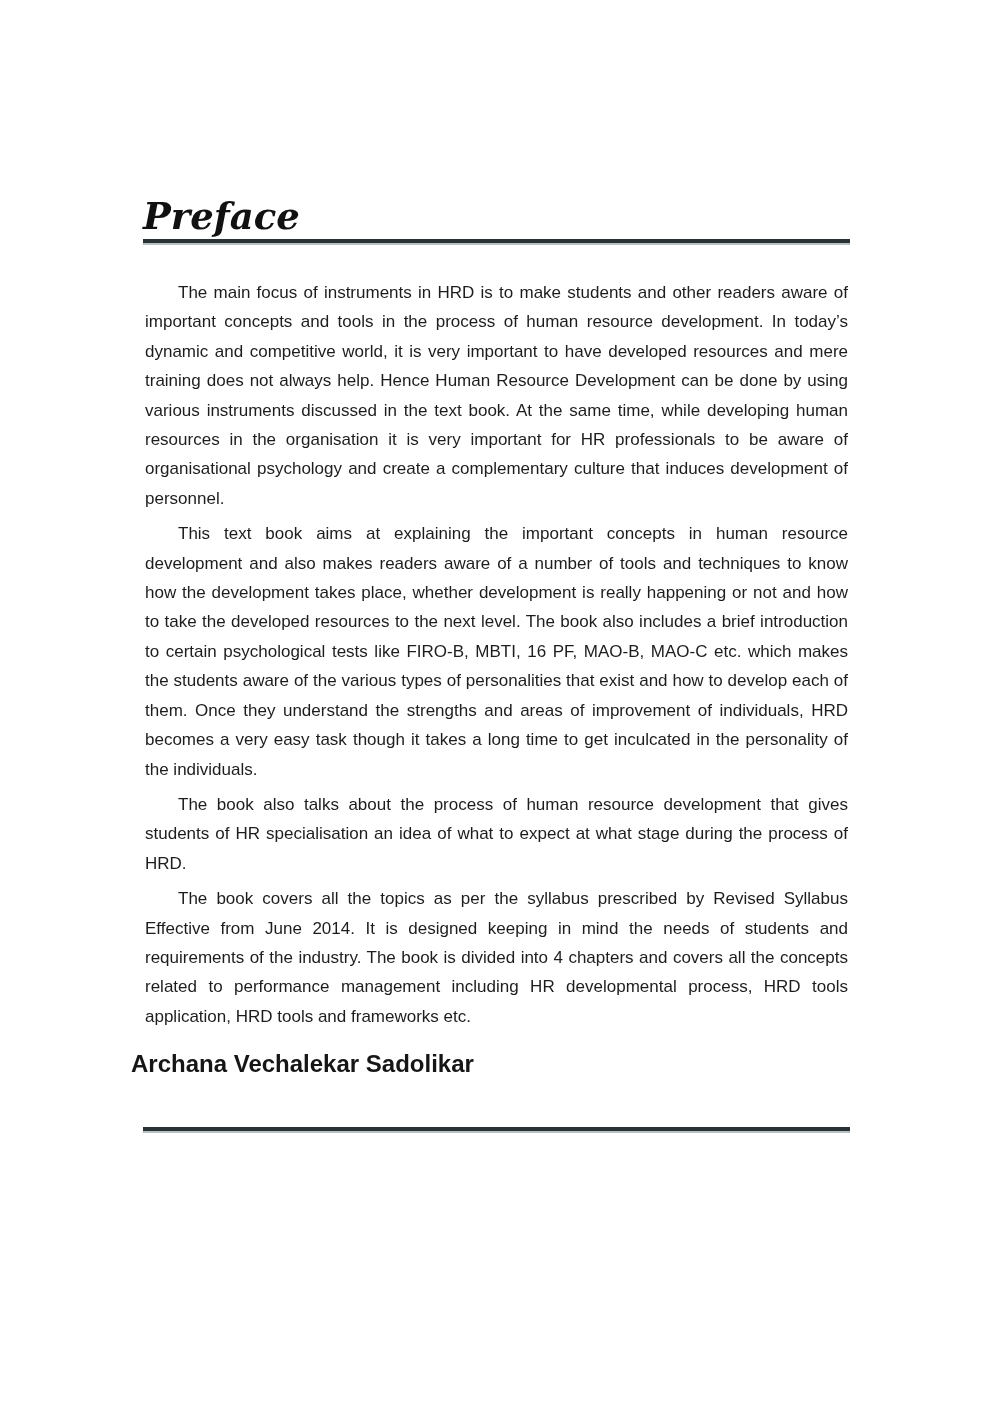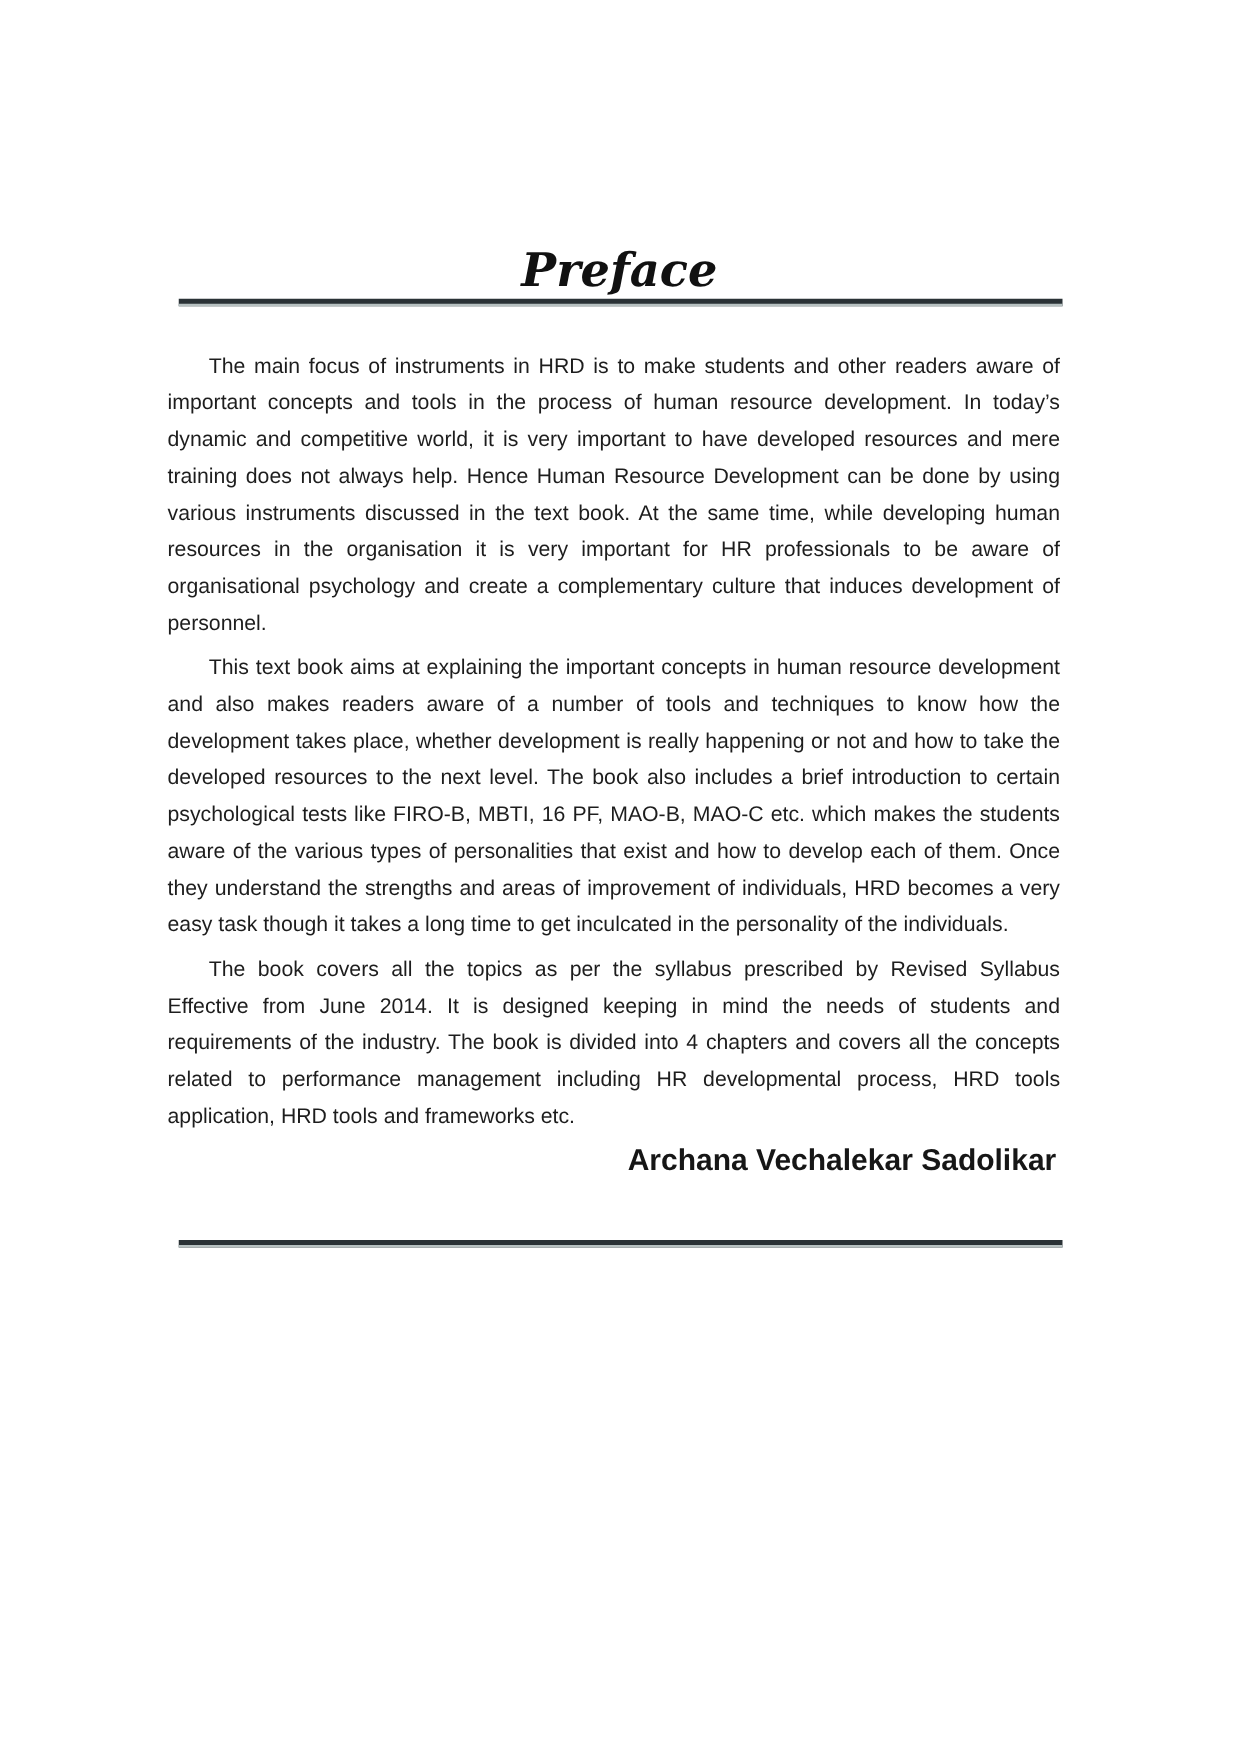--- a/index.html
+++ b/index.html
@@ -22,68 +22,68 @@
   }
   .heading {
     margin: 196px 0 0 12px;
     font-family: "DejaVu Serif", serif;
     font-weight: bold;
     font-style: italic;
     font-size: 37px;
     line-height: 40px;
     color: #111111;
     letter-spacing: 0px;
-    text-align: center;
   }
   .rule {
     height: 4px;
     background: #2a3236;
     border-bottom: 2px solid #b7c1c1;
     margin-left: 12px;
     margin-right: -2px;
   }
   .rule.top {
     margin-top: 3px;
   }
   .rule.bottom {
     margin-top: 48px;
   }
   .body-text {
     margin-top: 33px;
   }
   .body-text p {
-    margin: 0 0 6px 3px;
+    margin: 0 0 6px 14px;
     font-size: 17px;
     line-height: 29.4px;
     text-align: justify;
     text-indent: 33px;
     color: #1d1d1d;
   }
   .author {
-    margin-top: 6px;
+    margin-top: 18px;
     padding-right: 3px;
-    text-align: right;
+    text-align: left;
     font-size: 24px;
     font-weight: bold;
     color: #161616;
     line-height: 30px;
   }
 </style>
 </head>
 <body>
 
 <div class="page">
 
   <h1 class="heading">Preface</h1>
 
   <div class="rule top"></div>
 
   <div class="body-text">
     <p>The main focus of instruments in HRD is to make students and other readers aware of important concepts and tools in the process of human resource development. In today’s dynamic and competitive world, it is very important to have developed resources and mere training does not always help. Hence Human Resource Development can be done by using various instruments discussed in the text book. At the same time, while developing human resources in the organisation it is very important for HR professionals to be aware of organisational psychology and create a complementary culture that induces development of personnel.</p>
     <p>This text book aims at explaining the important concepts in human resource development and also makes readers aware of a number of tools and techniques to know how the development takes place, whether development is really happening or not and how to take the developed resources to the next level. The book also includes a brief introduction to certain psychological tests like FIRO-B, MBTI, 16 PF, MAO-B, MAO-C etc. which makes the students aware of the various types of personalities that exist and how to develop each of them. Once they understand the strengths and areas of improvement of individuals, HRD becomes a very easy task though it takes a long time to get inculcated in the personality of the individuals.</p>
+    <p>The book also talks about the process of human resource development that gives students of HR specialisation an idea of what to expect at what stage during the process of HRD.</p>
     <p>The book covers all the topics as per the syllabus prescribed by Revised Syllabus Effective from June 2014. It is designed keeping in mind the needs of students and requirements of the industry. The book is divided into 4 chapters and covers all the concepts related to performance management including HR developmental process, HRD tools application, HRD tools and frameworks etc.</p>
   </div>
 
   <div class="author">Archana Vechalekar Sadolikar</div>
 
   <div class="rule bottom"></div>
 
 </div>
 
 </body></html>

